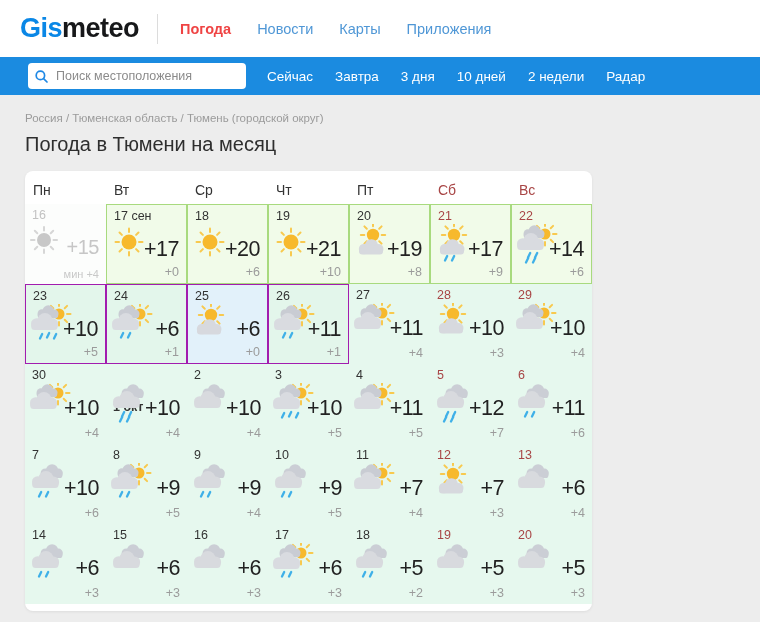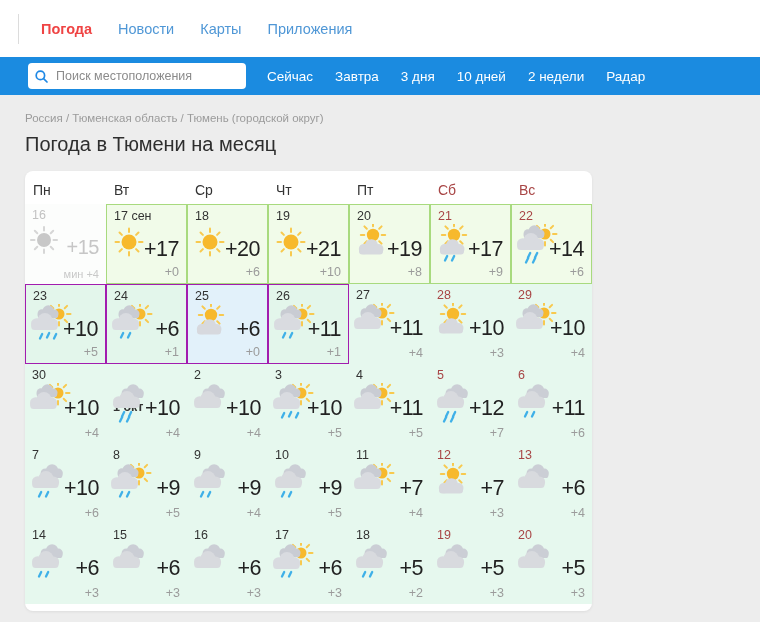--- a/index.html
+++ b/index.html
@@ -48,20 +48,23 @@
   .wicon{position:absolute;left:2px;top:19px;width:46px;height:40px;}
   .tmax{position:absolute;right:7px;top:32px;font-size:21.5px;color:#222;letter-spacing:-0.5px;}
   .cell.past .tmax{color:#c6c6c6;font-size:20px;}
   .tmin{position:absolute;right:7px;bottom:4px;font-size:12.5px;color:#9b9b9b;}
   .cell.past .tmin{color:#c9c9c9;font-size:11px;}
 </style>
 </head>
 <body>
 
 <div class="site-header">
+  <div class="logo">
+    <span class="logo-gis">Gis</span><span class="logo-meteo">meteo</span>
+  </div>
   <div class="header-divider"></div>
   <div class="main-nav">
       <a class="nav-link active">Погода</a>
       <a class="nav-link">Новости</a>
       <a class="nav-link">Карты</a>
       <a class="nav-link">Приложения</a>
     </div>
 </div>
 
 <div class="toolbar">

